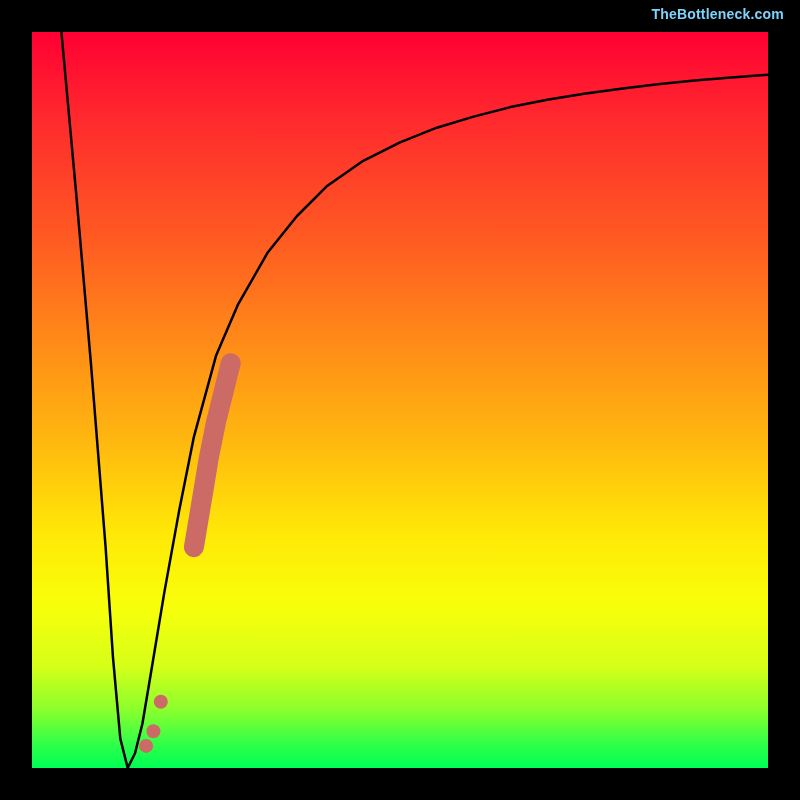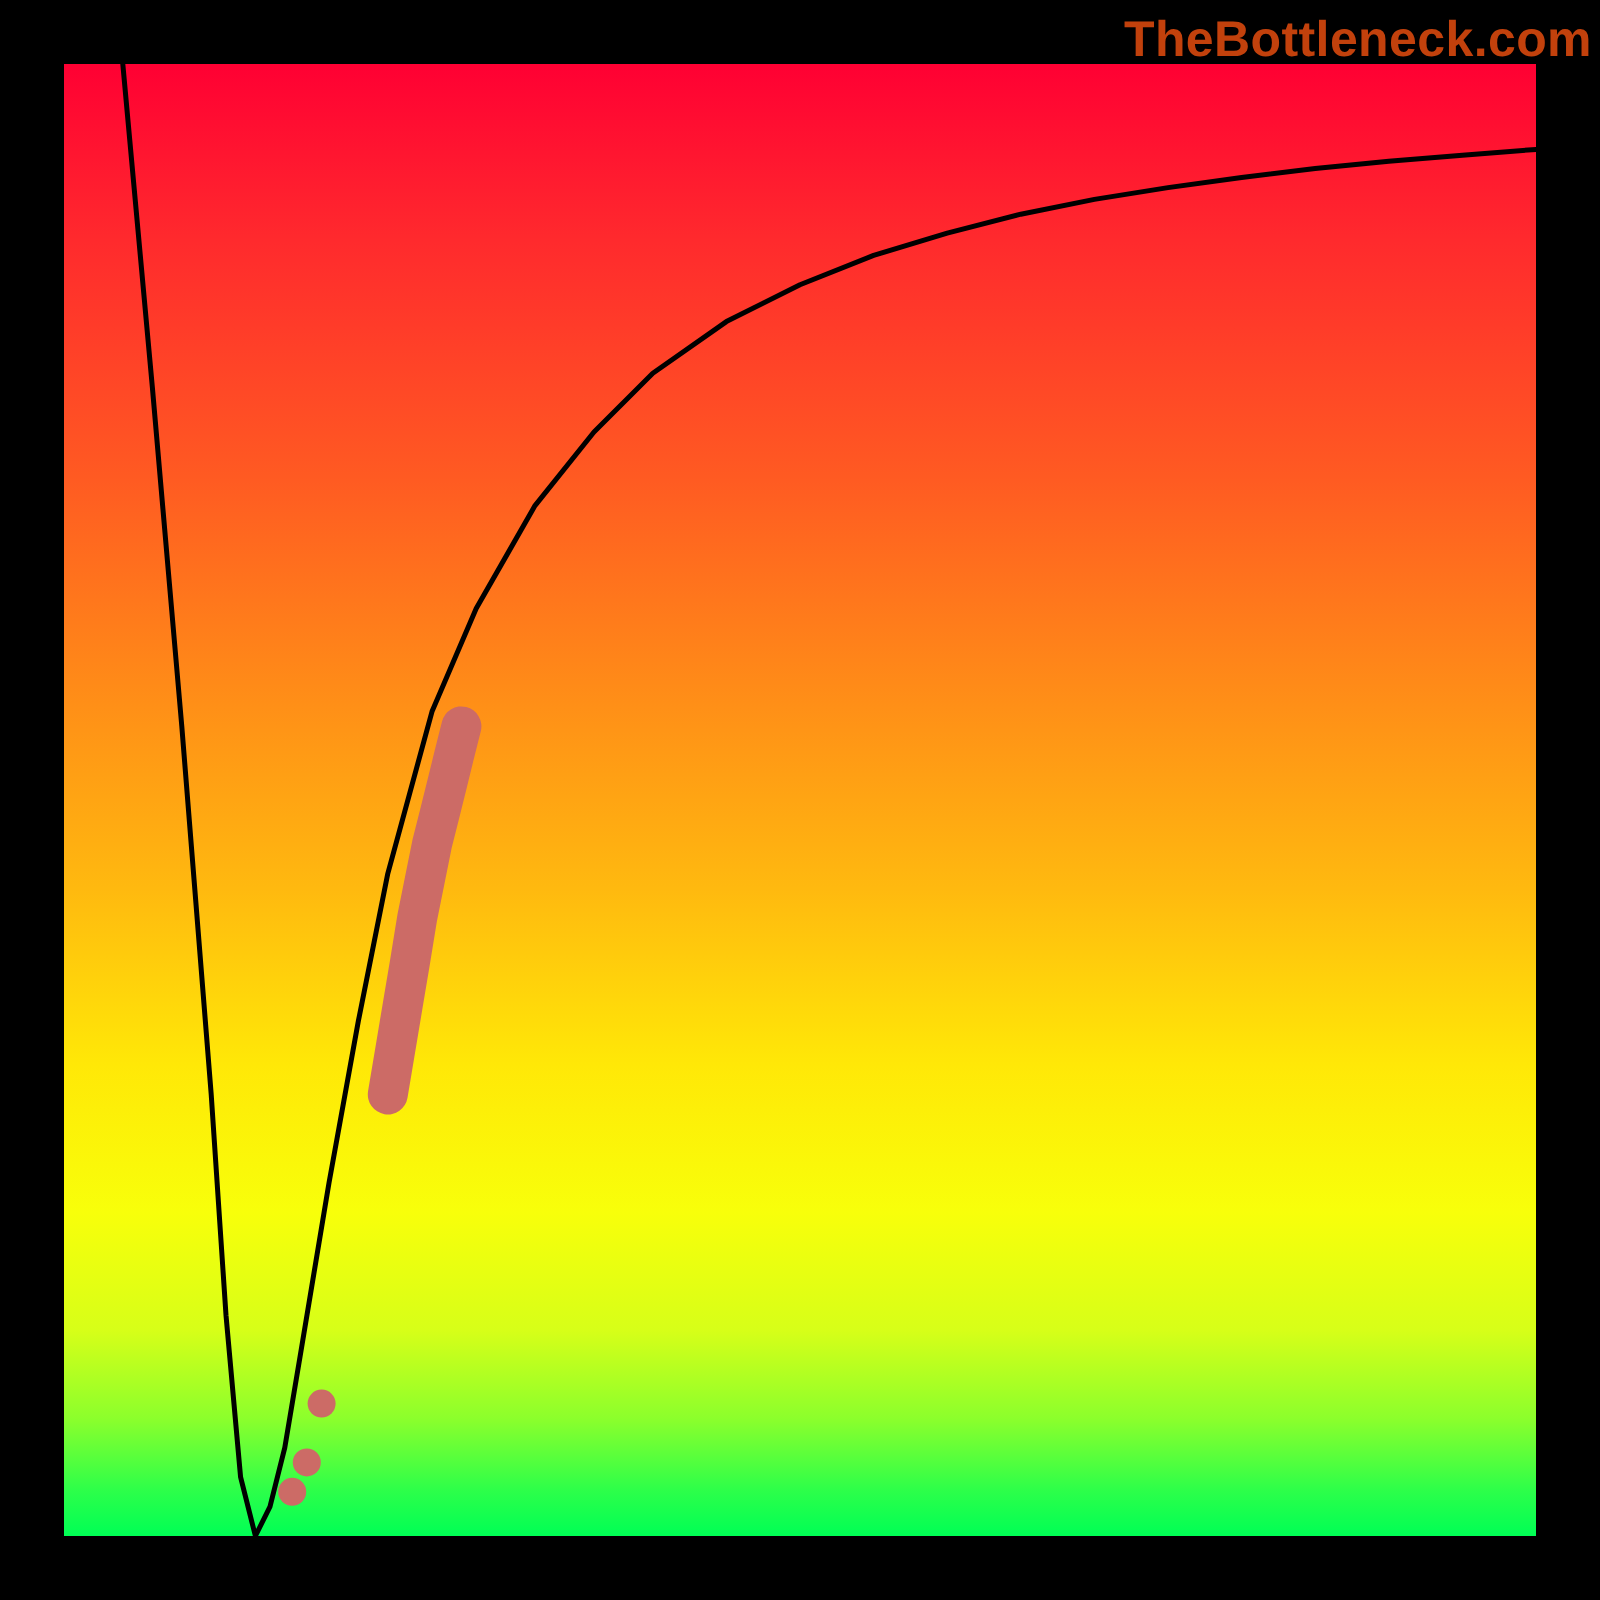--- a/index.html
+++ b/index.html
@@ -36,25 +36,25 @@
       #f8ff0a 78%,
       #d7ff18 86%,
       #8cff2c 92%,
       #2bff4a 97%,
       #00ff55 100%
     );
   }
   .watermark {
     position: absolute;
     top: 6px;
-    right: 4px;
+    right: 16px;
     font-family: Arial, Helvetica, sans-serif;
-    font-size: 25px;
+    font-size: 14px;
     font-weight: 600;
-    color: #c2410c;
+    color: #7dd3fc;
     letter-spacing: 0.2px;
     user-select: none;
   }
   svg.curve {
     position: absolute;
     left: 0;
     top: 0;
     width: 736px;
     height: 736px;
     overflow: visible;

